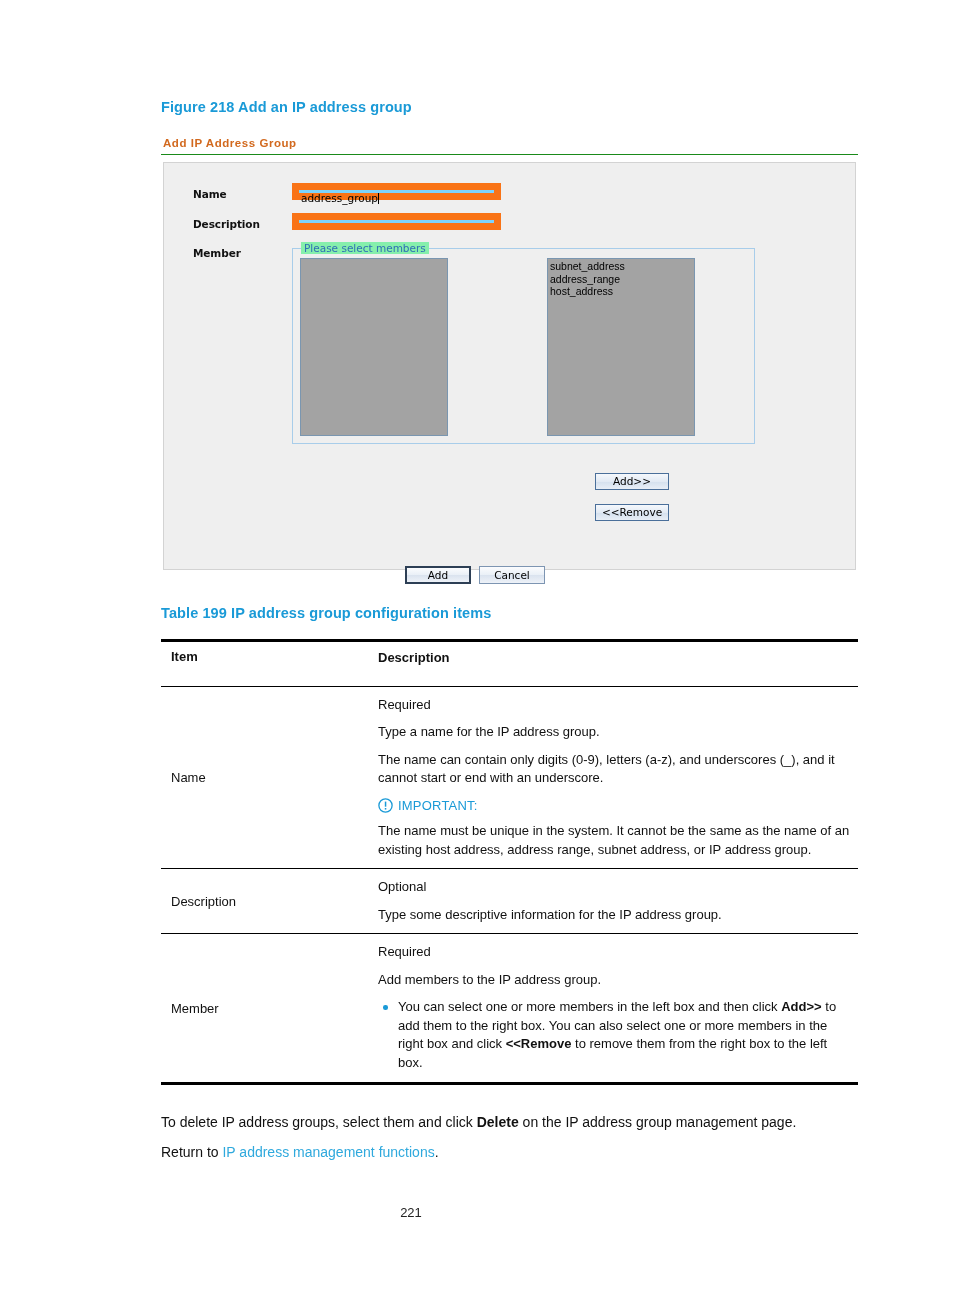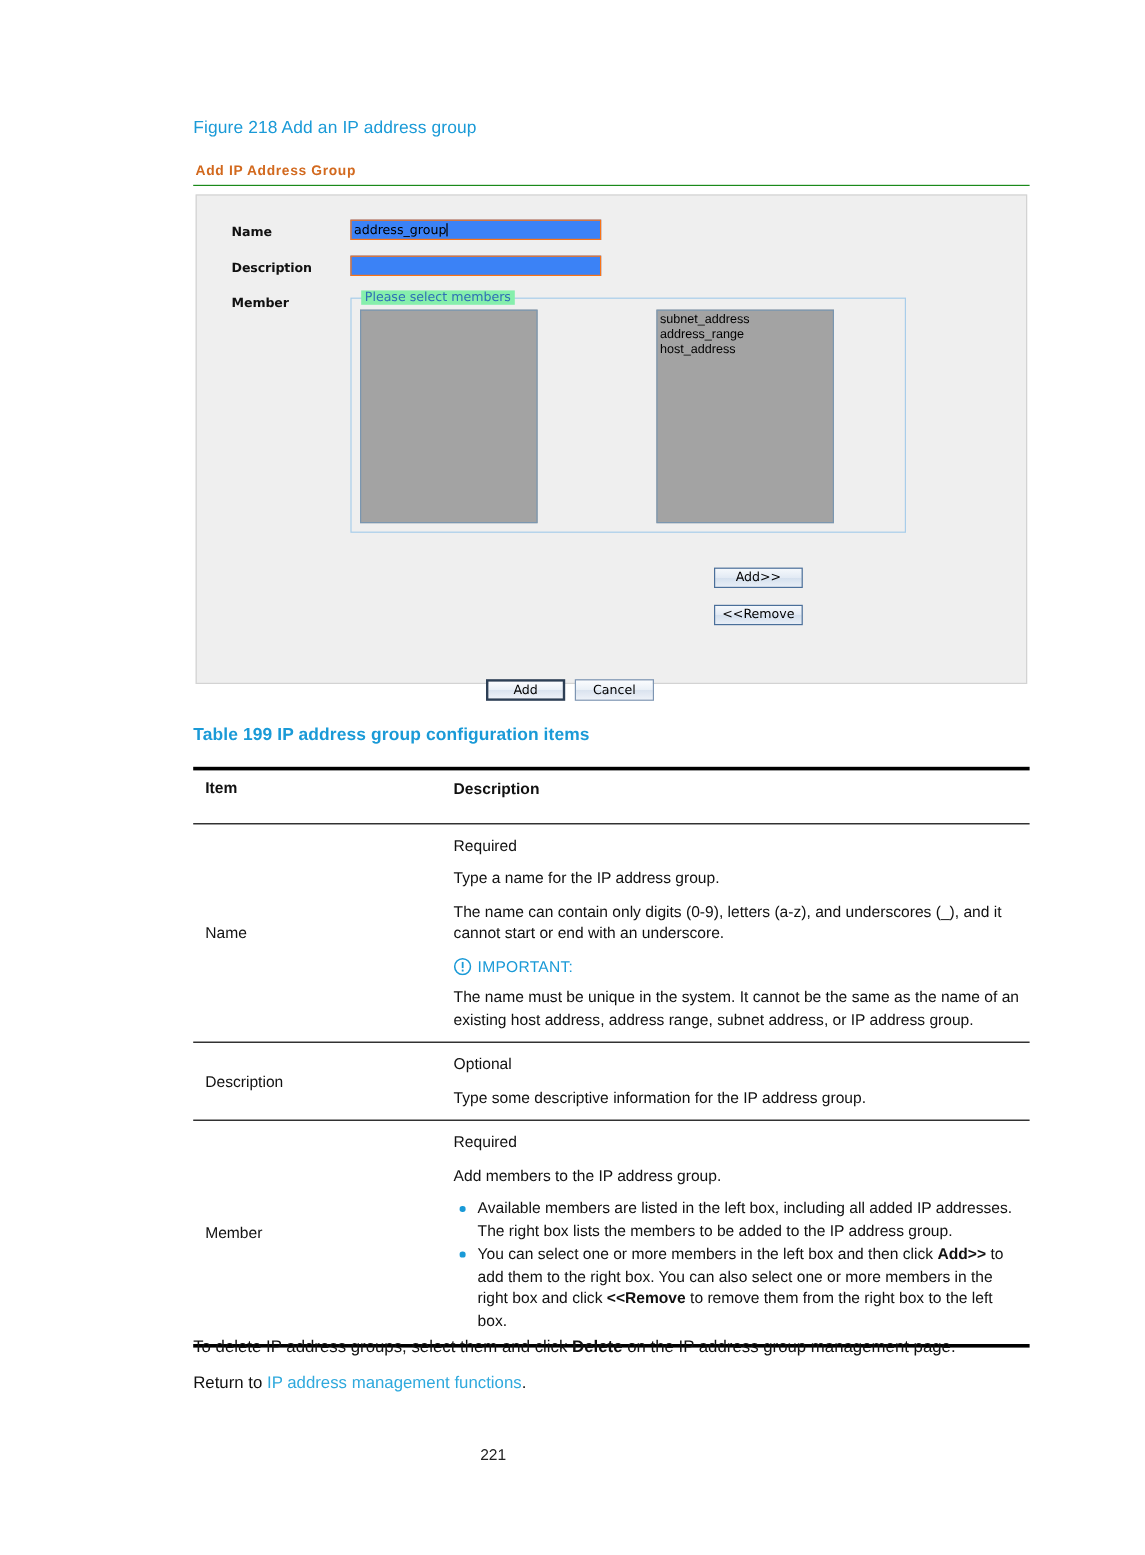--- a/index.html
+++ b/index.html
@@ -23,21 +23,21 @@
     height: 1296px;
     overflow: hidden;
   }
 
   
   .figure-caption {
     position: absolute;
     left: 161px;
     top: 99px;
     font-size: 14.5px;
-    font-weight: normal;
+    font-weight: bold;
     color: #1a9ad7;
     letter-spacing: 0.1px;
     white-space: nowrap;
   }
 
   
   .screenshot {
     position: absolute;
     left: 161px;
     top: 137px;
@@ -87,22 +87,22 @@
     color: #111;
     font-family: "DejaVu Sans", sans-serif;
     letter-spacing: -0.1px;
   }
   .lbl-name   { left: 29px; top: 25px; }
   .lbl-desc   { left: 29px; top: 55px; }
   .lbl-member { left: 29px; top: 84px; }
 
   .text-input {
     position: absolute;
-    background: #3b82f6;
-    border: 1px solid #f97316;
+    background: #7dd3fc;
+    border: 7px solid #f97316;
     box-sizing: border-box;
     height: 17px;
     font-family: "DejaVu Sans", sans-serif;
     font-size: 10.5px;
     color: #000;
     padding: 1px 2px;
     line-height: 14px;
     outline: none;
   }
   .in-name { left: 128px; top: 20px; width: 209px; }
@@ -411,23 +411,20 @@
 
     <div class="rule-thin"></div>
 
     <div class="trow">
       <div class="col-item">Member</div>
       <div class="col-desc">
         <p>Required</p>
         <p>Add members to the IP address group.</p>
         <ul class="bullets">
           <li>
-            <span>Available members are listed in the left box, including all added IP addresses. The right box lists the members to be added to the IP address group.</span>
-          </li>
-          <li>
             <span>You can select one or more members in the left box and then click </span><b class="inline-bold">Add&gt;&gt;</b><span> to add them to the right box. You can also select one or more members in the right box and click </span><b class="inline-bold">&lt;&lt;Remove</b><span> to remove them from the right box to the left box.</span>
           </li>
         </ul>
       </div>
     </div>
 
     <div class="rule-thick"></div>
   </div>
 
   <div class="footer-para fp1"><span>To delete IP address groups, select them and click </span><b>Delete</b><span> on the IP address group management page.</span></div>

